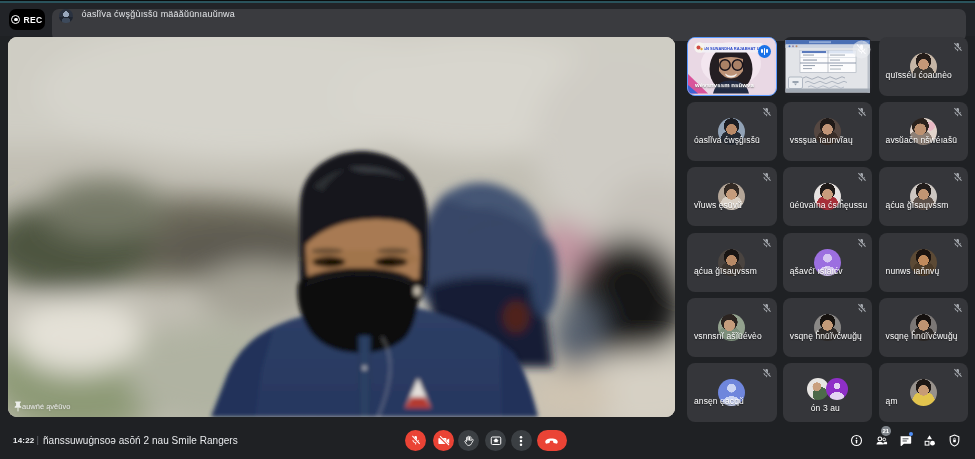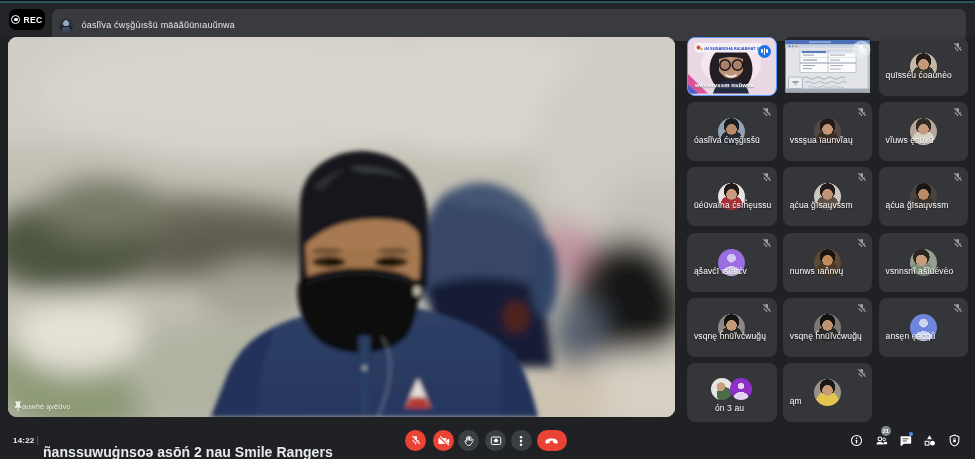--- a/index.html
+++ b/index.html
@@ -1,36 +1,36 @@
 <!DOCTYPE html>
 <html><head><meta charset="utf-8">
 <style>
 *{margin:0;padding:0;box-sizing:border-box}
 html,body{width:975px;height:459px;overflow:hidden;background:#1f2124;font-family:"Liberation Sans",sans-serif}
 #topstrip{position:absolute;left:0;top:0;width:975px;height:4px;background:linear-gradient(#0b0e0f 0 30%,#2a535c 30% 85%,#222428 85%)}
 #rec{position:absolute;left:9px;top:9px;width:36px;height:21px;background:#000000;border-radius:7px;display:flex;align-items:center;justify-content:center;gap:3px}
 #rec .dot{width:9px;height:9px;border:1.6px solid #fff;border-radius:50%;display:flex;align-items:center;justify-content:center}
 #rec .dot i{display:block;width:3.4px;height:3.4px;background:#fff;border-radius:50%}
 #rec b{color:#fff;font-size:8.5px;letter-spacing:.4px}
-#tab{position:absolute;left:52px;top:9px;width:914px;height:32px;background:#3a3b3f;border-radius:7px;display:flex;align-items:center}
+#tab{position:absolute;left:52px;top:9px;width:914px;height:32px;background:#3a3b3f;border-radius:7px;display:flex;align-items:flex-start}
 #tab .av{width:13.5px;height:13.5px;border-radius:50%;margin-left:7px;background:radial-gradient(circle 3px at 50% 37%,#97a7bd 99%,transparent),radial-gradient(ellipse 4.5px 3.5px at 50% 88%,#3d4a5c 99%,transparent),linear-gradient(#2a3240 0 55%,#1d2430 55%)}
 #tab span{color:#e4e6e9;font-size:9px;margin-left:9px;letter-spacing:.2px}
 #video{position:absolute;left:8px;top:37px;width:667px;height:380px;border-radius:9px;overflow:hidden;background:#c9c6bd}
 #pname{position:absolute;left:6px;top:364px;display:flex;align-items:center;gap:0;opacity:.92}
 #pname svg{display:block}
 #pname span{color:#f2f3f2;font-size:7.5px;text-shadow:0 0 2px rgba(120,120,110,.8)}
 #grid{position:absolute;left:687px;top:37px;width:281px;display:grid;grid-template-columns:repeat(3,89.5px);grid-auto-rows:59px;column-gap:6.3px;row-gap:6.2px}
 .tile{position:relative;background:#35363a;border-radius:8px;overflow:hidden}
 .nm{position:absolute;left:7px;bottom:16px;color:#fff;font-size:8.5px;white-space:nowrap;text-shadow:0 1px 1px rgba(0,0,0,.5);letter-spacing:.1px}
 .mic{position:absolute;right:5px;top:5px;width:11px;height:11px}
 .avt{position:absolute;left:50%;top:50%;width:27px;height:27px;margin:-13.5px 0 0 -13.5px;border-radius:50%}
 #bbar{position:absolute;left:0;top:417px;width:975px;height:42px}
 #btime{position:absolute;left:13px;top:435.5px;color:#eceef0;font-size:8px;font-weight:bold;letter-spacing:.2px}
 #bsep{position:absolute;left:36.5px;top:433.5px;color:#62666a;font-size:9.5px}
-#btitle{position:absolute;left:43px;top:444px;color:#e8eaec;font-size:14px;font-weight:bold;letter-spacing:.05px}
+#btitle{position:absolute;left:43px;top:435px;color:#e8eaec;font-size:10px;font-weight:normal;letter-spacing:.05px}
 .cbtn{position:absolute;top:430px;width:21px;height:21px;border-radius:50%;display:flex;align-items:center;justify-content:center}
 .red{background:#ea4335}
 .gray{background:#3b3f43}
 #endcall{position:absolute;top:430px;left:537px;width:29.5px;height:21px;border-radius:11px;background:#ea4335;display:flex;align-items:center;justify-content:center}
 .ricon{position:absolute;top:433.5px;width:13px;height:13px}
 </style></head>
 <body>
 <div style="position:absolute;left:0;top:0;width:975px;height:36px;background:#222428"></div>
 <div id="topstrip"></div>
 <div id="rec">
@@ -234,20 +234,33 @@
           <rect x="4.7" y="1.2" width="2.9" height="5.2" rx="1.45" stroke="none"></rect>
           <path d="M3.2 5.4 a2.95 2.95 0 0 0 5.9 0" fill="none" stroke-width="1"></path>
           <line x1="6.15" y1="8.4" x2="6.15" y2="10" stroke-width="1"></line>
         </g>
         <line x1="2.2" y1="1.6" x2="10" y2="9.8" stroke="#35363a" stroke-width="2.4"></line>
         <line x1="2.6" y1="1.2" x2="10.4" y2="9.4" stroke="#aaaeb4" stroke-width="1.1"></line>
       </svg>
       <span class="nm">vssşua ïaunvĩaų</span>
     </div>
 <div class="tile">
+      <span class="avt" style="background:radial-gradient(circle at 38% 42%,#bd9170 0 25%,transparent 26%),radial-gradient(circle at 38% 30%,#2a211c 0 33%,transparent 34%),radial-gradient(circle at 38% 88%,#8d7f75 0 42%,transparent 43%),radial-gradient(circle at 75% 30%,#e8b9c4 0 16%,transparent 17%),#e2d5cc"></span>
+      <svg class="mic" viewBox="0 0 12 12">
+        <g stroke="#aaaeb4" fill="#aaaeb4">
+          <rect x="4.7" y="1.2" width="2.9" height="5.2" rx="1.45" stroke="none"></rect>
+          <path d="M3.2 5.4 a2.95 2.95 0 0 0 5.9 0" fill="none" stroke-width="1"></path>
+          <line x1="6.15" y1="8.4" x2="6.15" y2="10" stroke-width="1"></line>
+        </g>
+        <line x1="2.2" y1="1.6" x2="10" y2="9.8" stroke="#35363a" stroke-width="2.4"></line>
+        <line x1="2.6" y1="1.2" x2="10.4" y2="9.4" stroke="#aaaeb4" stroke-width="1.1"></line>
+      </svg>
+      <span class="nm">avsŭačn nšwéıašū</span>
+    </div>
+<div class="tile">
       <span class="avt" style="background:radial-gradient(circle at 50% 42%,#c59c7c 0 25%,transparent 26%),radial-gradient(circle at 50% 30%,#332a24 0 33%,transparent 34%),radial-gradient(circle at 50% 88%,#d8cfc4 0 42%,transparent 43%),#b4a698"></span>
       <svg class="mic" viewBox="0 0 12 12">
         <g stroke="#aaaeb4" fill="#aaaeb4">
           <rect x="4.7" y="1.2" width="2.9" height="5.2" rx="1.45" stroke="none"></rect>
           <path d="M3.2 5.4 a2.95 2.95 0 0 0 5.9 0" fill="none" stroke-width="1"></path>
           <line x1="6.15" y1="8.4" x2="6.15" y2="10" stroke-width="1"></line>
         </g>
         <line x1="2.2" y1="1.6" x2="10" y2="9.8" stroke="#35363a" stroke-width="2.4"></line>
         <line x1="2.6" y1="1.2" x2="10.4" y2="9.4" stroke="#aaaeb4" stroke-width="1.1"></line>
       </svg>

